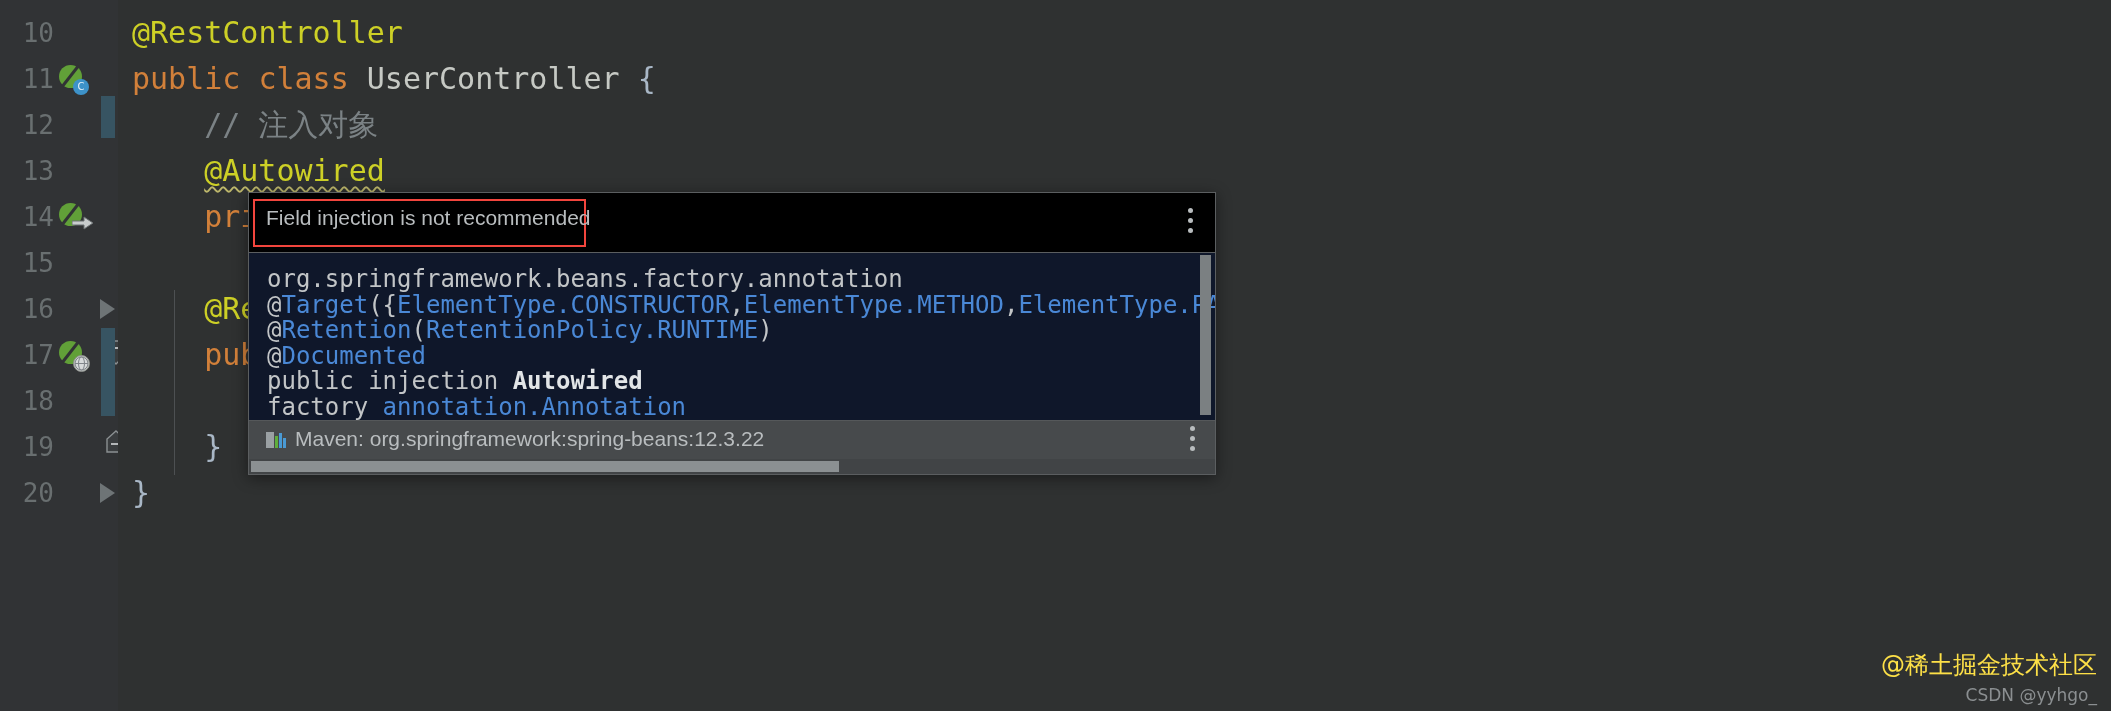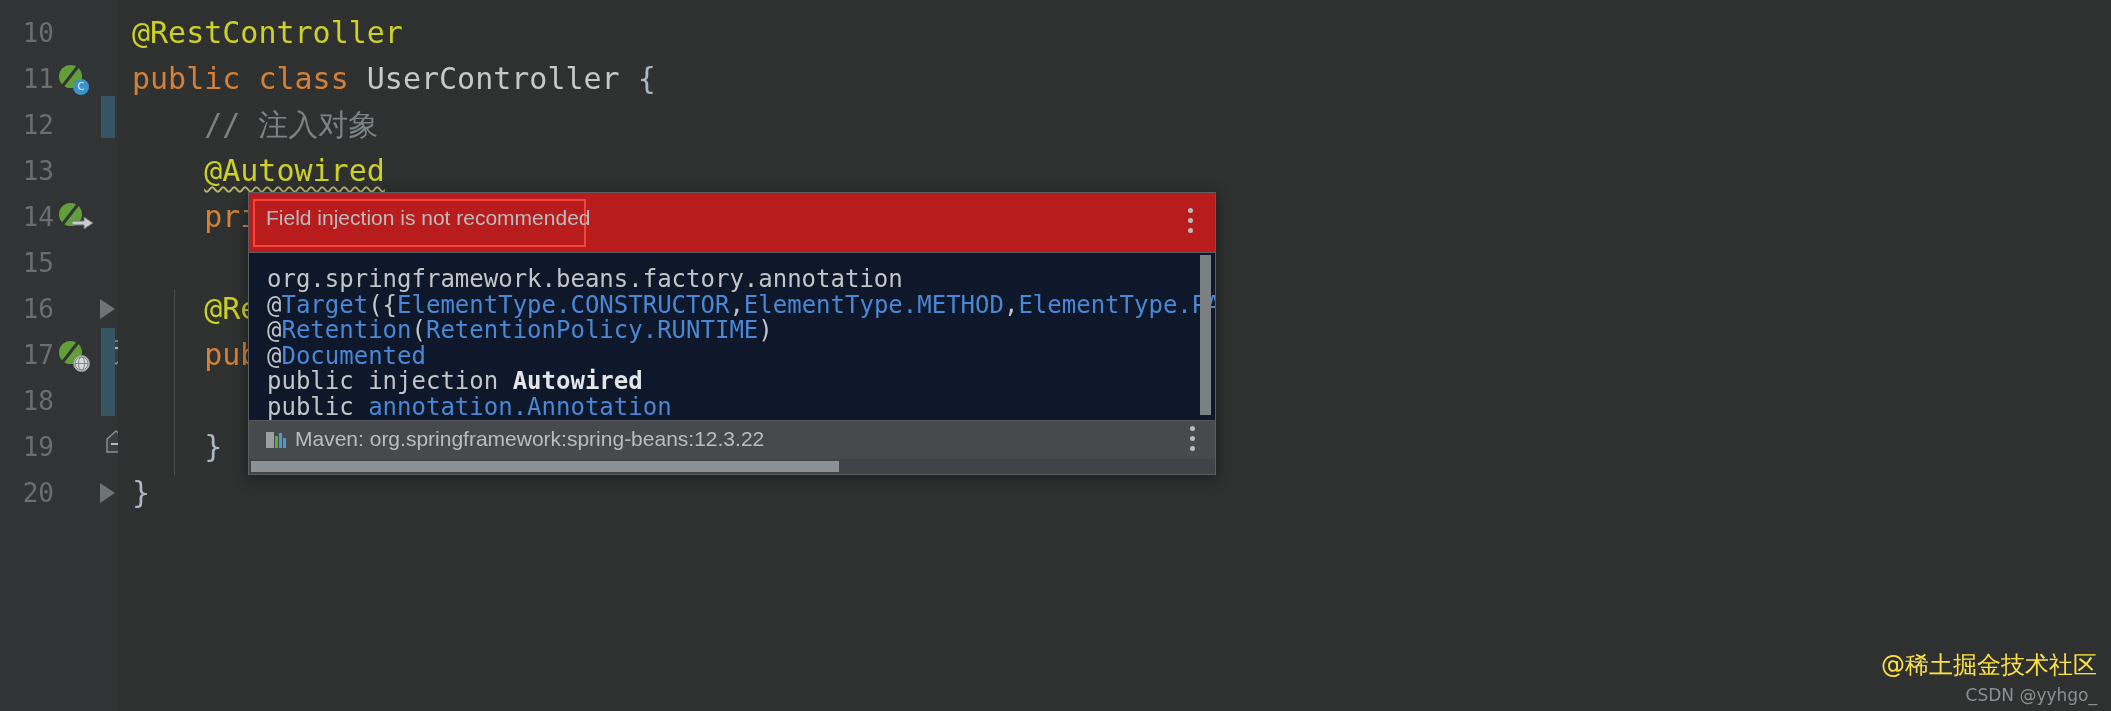--- a/index.html
+++ b/index.html
@@ -170,21 +170,21 @@
     background: #474a4c;
     border: 1px solid #5b5e60;
     box-sizing: border-box;
     box-shadow: 0 3px 14px rgba(0,0,0,0.45);
     font-family: "Liberation Sans", sans-serif;
     overflow: hidden;
   }
   #doc-header {
     position: relative;
     height: 60px;
-    background: #b91c1c;
+    background: #000000;
     border-bottom: 1px solid #5b5e60;
     box-sizing: border-box;
   }
   #doc-title-box {
     position: absolute;
     left: 4px; top: 6px;
     width: 333px; height: 48px;
     border: 2px solid #f2453d;
     box-sizing: border-box;
   }
@@ -401,21 +401,21 @@
         <span></span>
       </div>
     </div>
 
     <div id="doc-body">
         <div class="doc-line" style="top: 12px;"><span class="d-gray">org.springframework.beans.factory.annotation</span></div>
         <div class="doc-line" style="top: 37.5px;"><span class="d-gray">@</span><span class="d-blue">Target</span><span class="d-gray">(</span><span class="d-gray">{</span><span class="d-blue">ElementType.CONSTRUCTOR</span><span class="d-gray">,</span><span class="d-blue">ElementType.METHOD</span><span class="d-gray">,</span><span class="d-blue">ElementType.PARAMETER</span></div>
         <div class="doc-line" style="top: 63px;"><span class="d-gray">@</span><span class="d-blue">Retention</span><span class="d-gray">(</span><span class="d-blue">RetentionPolicy.RUNTIME</span><span class="d-gray">)</span></div>
         <div class="doc-line" style="top: 88.5px;"><span class="d-gray">@</span><span class="d-blue">Documented</span></div>
         <div class="doc-line" style="top: 114px;"><span class="d-gray">public injection </span><span class="d-bold">Autowired</span></div>
-        <div class="doc-line" style="top: 139.5px;"><span class="d-gray">public </span><span class="d-blue">annotation.Annotation</span></div>
+        <div class="doc-line" style="top: 139.5px;"><span class="d-gray">factory </span><span class="d-blue">annotation.Annotation</span></div>
       </div>
 
     <div id="doc-vscroll"></div>
 
     <div id="doc-footer">
       <div id="maven-icon">
         <svg width="22" height="20" viewBox="0 0 22 20">
           <rect x="0" y="2" width="8" height="16" fill="#9aa0a3"></rect>
           <rect x="9" y="6" width="3" height="12" fill="#5fae3c"></rect>
           <rect x="13" y="3" width="3" height="15" fill="#4a9ad4"></rect>

